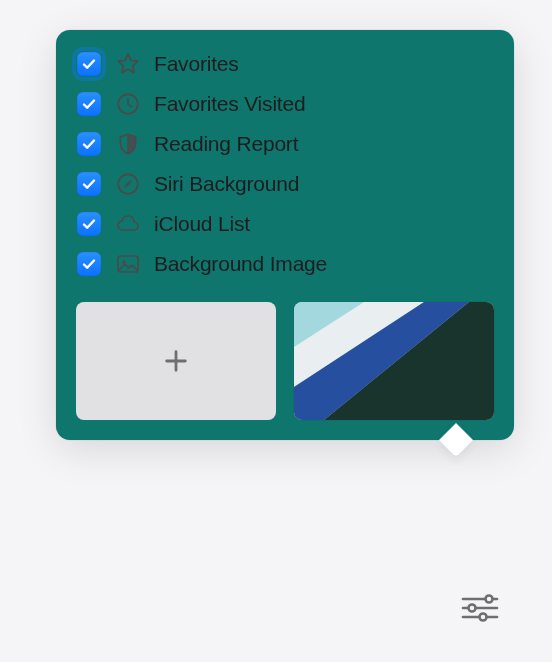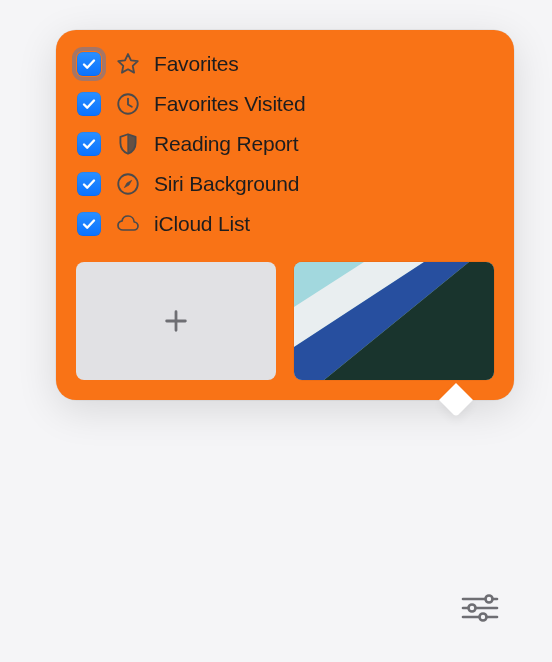--- a/index.html
+++ b/index.html
@@ -13,22 +13,22 @@
       background: #f5f5f7;
       font-family: -apple-system, BlinkMacSystemFont, "Segoe UI", Helvetica, Arial, sans-serif;
       position: relative;
       overflow: hidden;
     }
     .popover {
       position: absolute;
       top: 30px;
       left: 56px;
       width: 458px;
-      background: #f97316;
-      border-radius: 20px;
+      background: #0f766e;
+      border-radius: 14px;
       box-shadow: 0 10px 40px rgba(0,0,0,0.12), 0 0 0 0.5px rgba(0,0,0,0.08);
       padding: 18px 20px 20px 20px;
     }
     .popover::after {
       content: "";
       position: absolute;
       bottom: -12px;
       right: 46px;
       width: 24px;
       height: 24px;
@@ -231,20 +231,37 @@
         </span>
       </span>
       <span class="row-icon">
         <svg viewBox="0 0 26 24">
             <path d="M8 18 C5 18 3 16 3 13.5 C3 11.2 4.8 9.3 7 9 C7.5 6 10 4 13 4 C16.5 4 19 6.7 19.2 10 C21.3 10.2 23 12 23 14 C23 16.2 21.2 18 19 18 Z" fill="none" stroke="currentColor" stroke-width="1.7" stroke-linejoin="round"></path>
           </svg>
       </span>
       <span class="row-label">iCloud List</span>
     </div>
 
+    <div class="option-row">
+      <span class="checkbox-wrap">
+        <span class="checkbox">
+          <svg viewBox="0 0 16 16">
+              <path d="M3 8.5 L6.2 11.7 L13 4.5" stroke="#fff" stroke-width="2.4" fill="none" stroke-linecap="round" stroke-linejoin="round"></path>
+            </svg>
+        </span>
+      </span>
+      <span class="row-icon">
+        <svg viewBox="0 0 26 24">
+            <rect x="3" y="4" width="20" height="16" rx="2.5" fill="none" stroke="currentColor" stroke-width="1.7"></rect>
+            <circle cx="9" cy="10" r="1.8" fill="currentColor"></circle>
+            <path d="M4 18 L10 12 L14 16 L17 13 L22 18" fill="none" stroke="currentColor" stroke-width="1.7" stroke-linejoin="round"></path>
+          </svg>
+      </span>
+      <span class="row-label">Background Image</span>
+    </div>
 
   </div>
 
   <div class="thumbnails">
     <div class="thumb thumb-add">
       <svg viewBox="0 0 24 24">
           <path d="M12 4v16M4 12h16" stroke="currentColor" stroke-width="2.4" stroke-linecap="round"></path>
         </svg>
     </div>
     <div class="thumb thumb-wallpaper">

